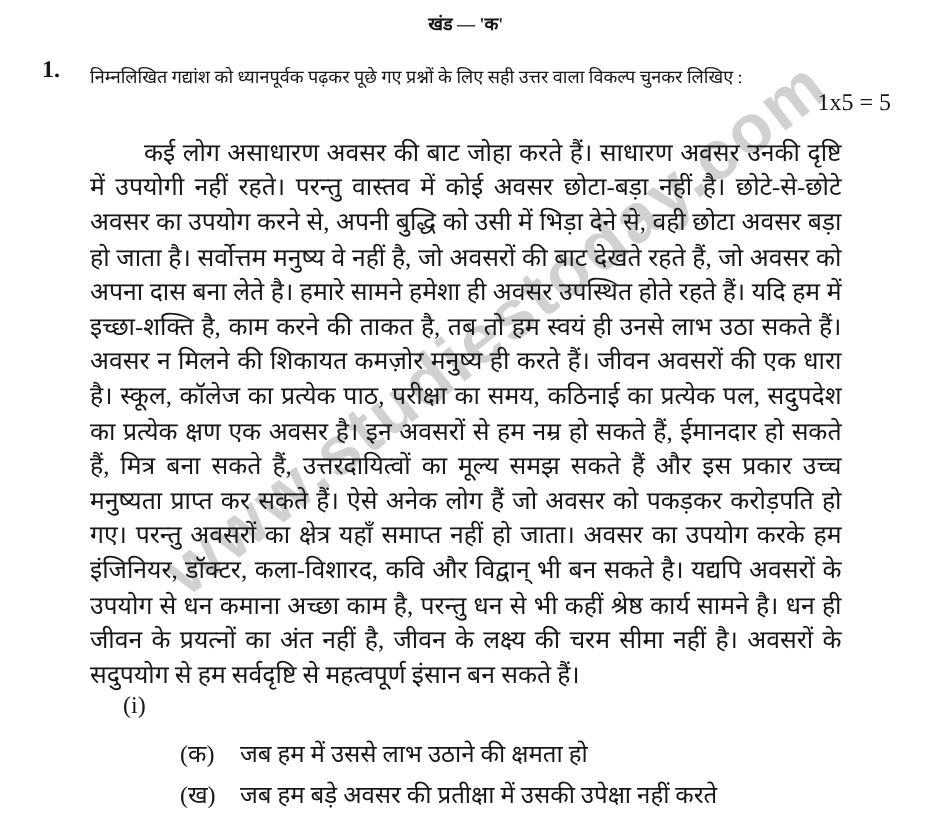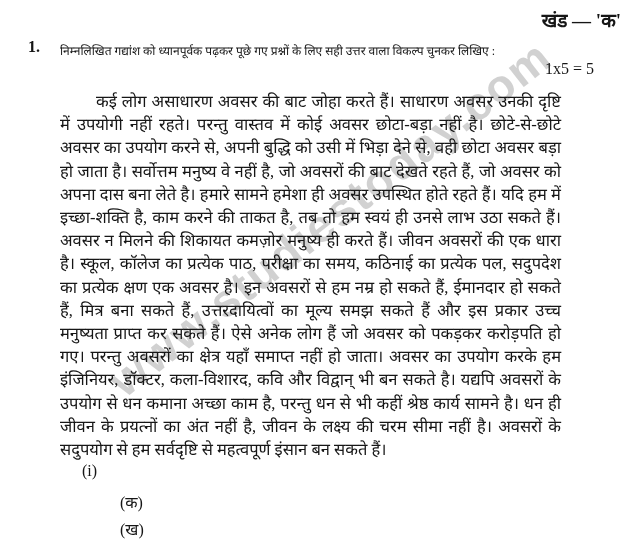--- a/index.html
+++ b/index.html
@@ -26,23 +26,23 @@
     white-space: nowrap;
     pointer-events: none;
     z-index: 1;
   }
   .content { position: relative; z-index: 2; }
   .section-header {
     position: absolute;
     top: 7px;
     left: 0;
     width: 100%;
-    text-align: right;
+    text-align: center;
     font-weight: bold;
-    font-size: 19px;
+    font-size: 12px;
   }
   .q-row {
     position: absolute;
     top: 38px;
     left: 28px;
     width: 470px;
     display: flex;
   }
   .q-number {
     font-weight: bold;
@@ -109,20 +109,22 @@
     <div class="q-marks">1x5 = 5</div>
 
     <div class="passage">कई लोग असाधारण अवसर की बाट जोहा करते हैं। साधारण अवसर उनकी दृष्टि में उपयोगी नहीं रहते। परन्तु वास्तव में कोई अवसर छोटा-बड़ा नहीं है। छोटे-से-छोटे अवसर का उपयोग करने से, अपनी बुद्धि को उसी में भिड़ा देने से, वही छोटा अवसर बड़ा हो जाता है। सर्वोत्तम मनुष्य वे नहीं है, जो अवसरों की बाट देखते रहते हैं, जो अवसर को अपना दास बना लेते है। हमारे सामने हमेशा ही अवसर उपस्थित होते रहते हैं। यदि हम में इच्छा-शक्ति है, काम करने की ताकत है, तब तो हम स्वयं ही उनसे लाभ उठा सकते हैं। अवसर न मिलने की शिकायत कमज़ोर मनुष्य ही करते हैं। जीवन अवसरों की एक धारा है। स्कूल, कॉलेज का प्रत्येक पाठ, परीक्षा का समय, कठिनाई का प्रत्येक पल, सदुपदेश का प्रत्येक क्षण एक अवसर है। इन अवसरों से हम नम्र हो सकते हैं, ईमानदार हो सकते हैं, मित्र बना सकते हैं, उत्तरदायित्वों का मूल्य समझ सकते हैं और इस प्रकार उच्च मनुष्यता प्राप्त कर सकते हैं। ऐसे अनेक लोग हैं जो अवसर को पकड़कर करोड़पति हो गए। परन्तु अवसरों का क्षेत्र यहाँ समाप्त नहीं हो जाता। अवसर का उपयोग करके हम इंजिनियर, डॉक्टर, कला-विशारद, कवि और विद्वान् भी बन सकते है। यद्यपि अवसरों के उपयोग से धन कमाना अच्छा काम है, परन्तु धन से भी कहीं श्रेष्ठ कार्य सामने है। धन ही जीवन के प्रयत्नों का अंत नहीं है, जीवन के लक्ष्य की चरम सीमा नहीं है। अवसरों के सदुपयोग से हम सर्वदृष्टि से महत्वपूर्ण इंसान बन सकते हैं।</div>
 
     <div class="subq-row">
       <div class="subq-label">(i)</div>
     </div>
 
     <div class="option-row opt-0">
       <div class="option-label">(क)</div>
+      <div class="option-text">जब हम में उससे लाभ उठाने की क्षमता हो</div>
     </div>
 
     <div class="option-row opt-1">
       <div class="option-label">(ख)</div>
+      <div class="option-text">जब हम बड़े अवसर की प्रतीक्षा में उसकी उपेक्षा नहीं करते</div>
     </div>
 
   </div>
 </div>
 
 </body></html>

